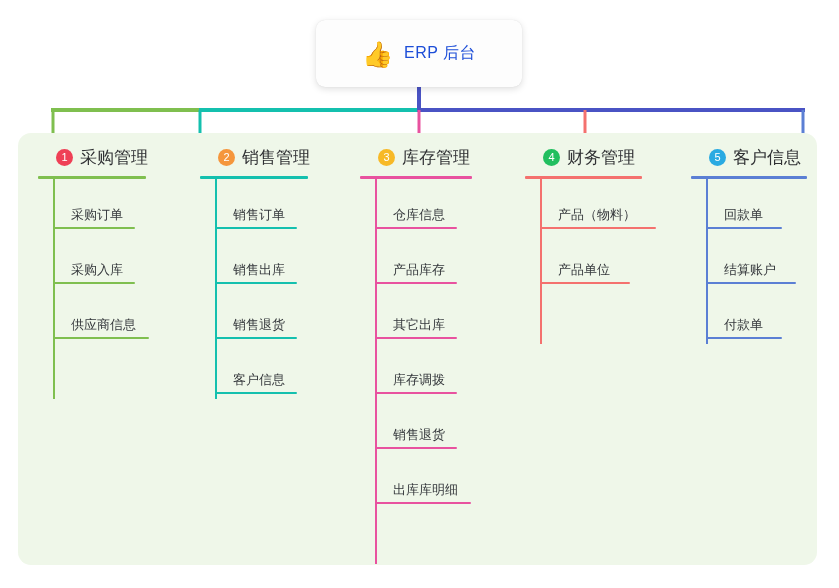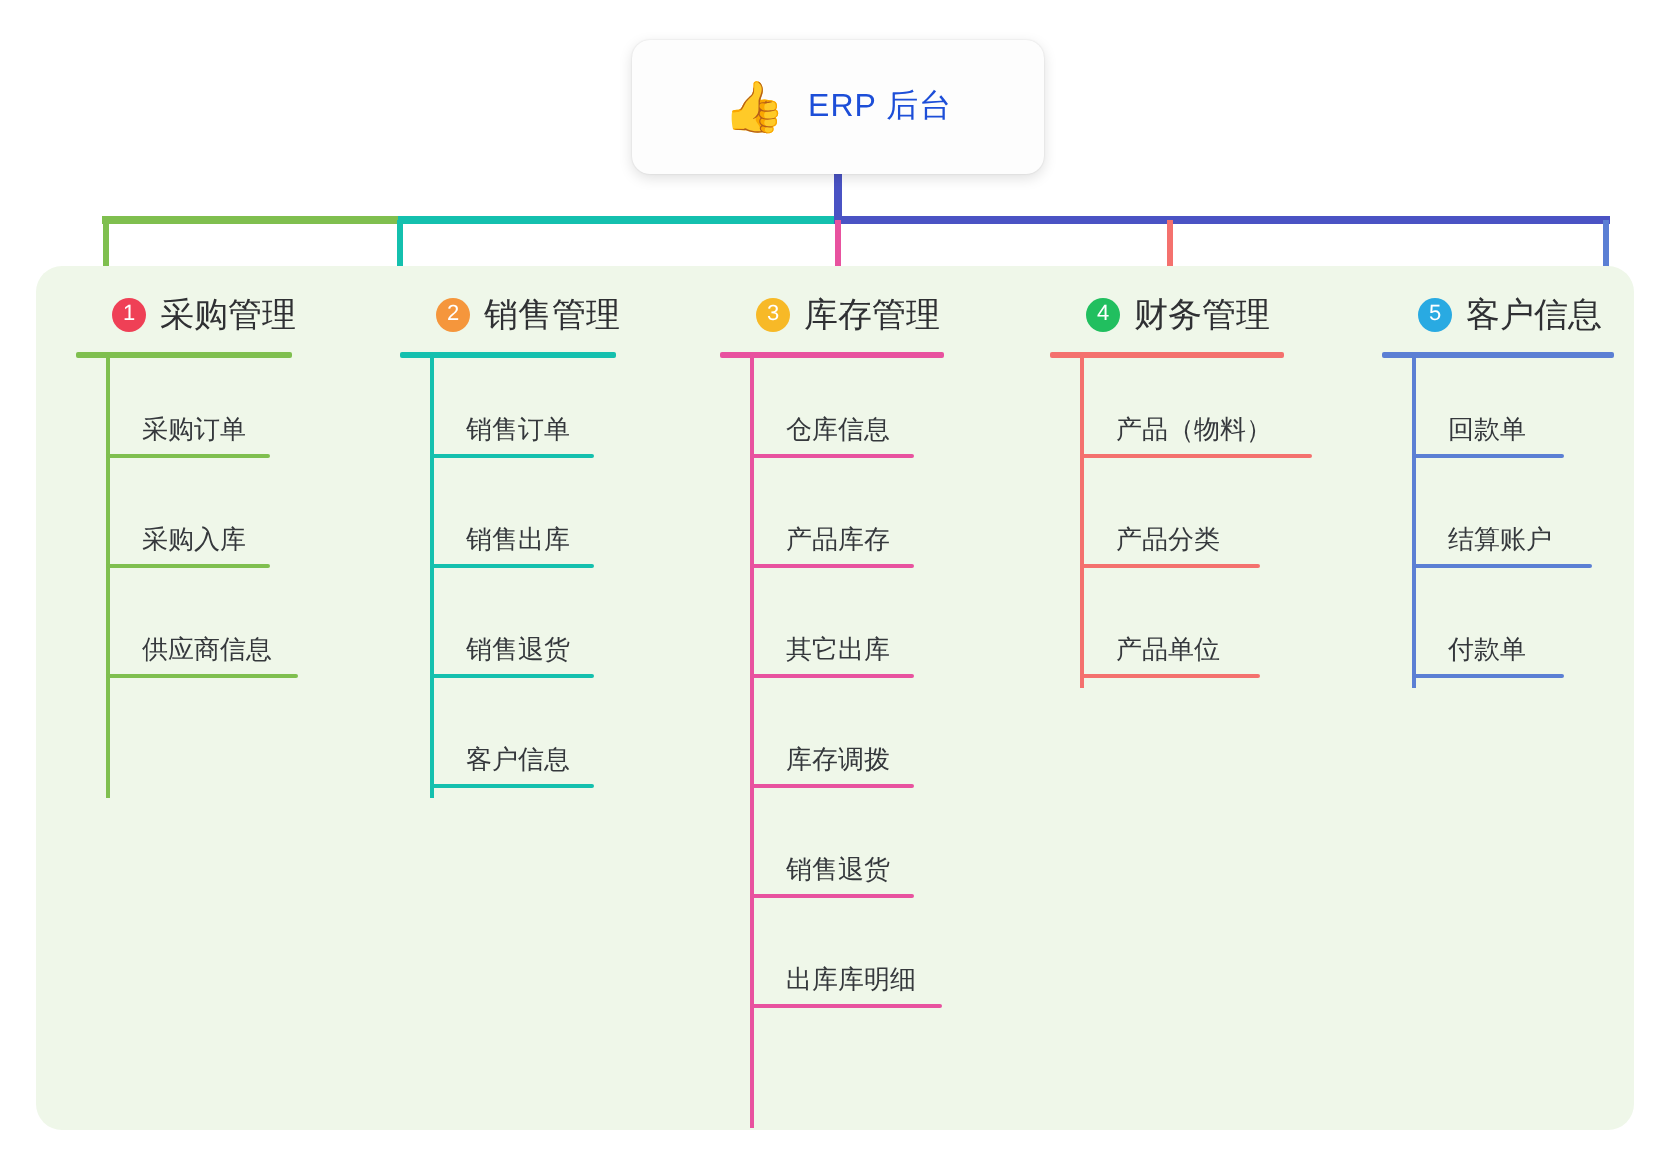--- a/index.html
+++ b/index.html
@@ -248,24 +248,20 @@
           <span class="col-title">财务管理</span>
         </div>
         <div class="col-rule" style="background: rgb(244, 113, 110); width: 117px;"></div>
         <div class="children">
           <div class="stem" style="background: rgb(244, 113, 110); height: 165px;"></div>
           <div class="child">
             <span class="label">产品（物料）</span>
             <div class="underline" style="background: rgb(244, 113, 110); width: 116px;"></div>
           </div>
           <div class="child">
-            <span class="label">产品分类</span>
-            <div class="underline" style="background: rgb(244, 113, 110); width: 90px;"></div>
-          </div>
-          <div class="child">
             <span class="label">产品单位</span>
             <div class="underline" style="background: rgb(244, 113, 110); width: 90px;"></div>
           </div>
         </div>
       </div>
       <div class="column" style="left: 691px;">
         <div class="col-head">
           <span class="badge" style="background: rgb(41, 170, 226);">5</span>
           <span class="col-title">客户信息</span>
         </div>

